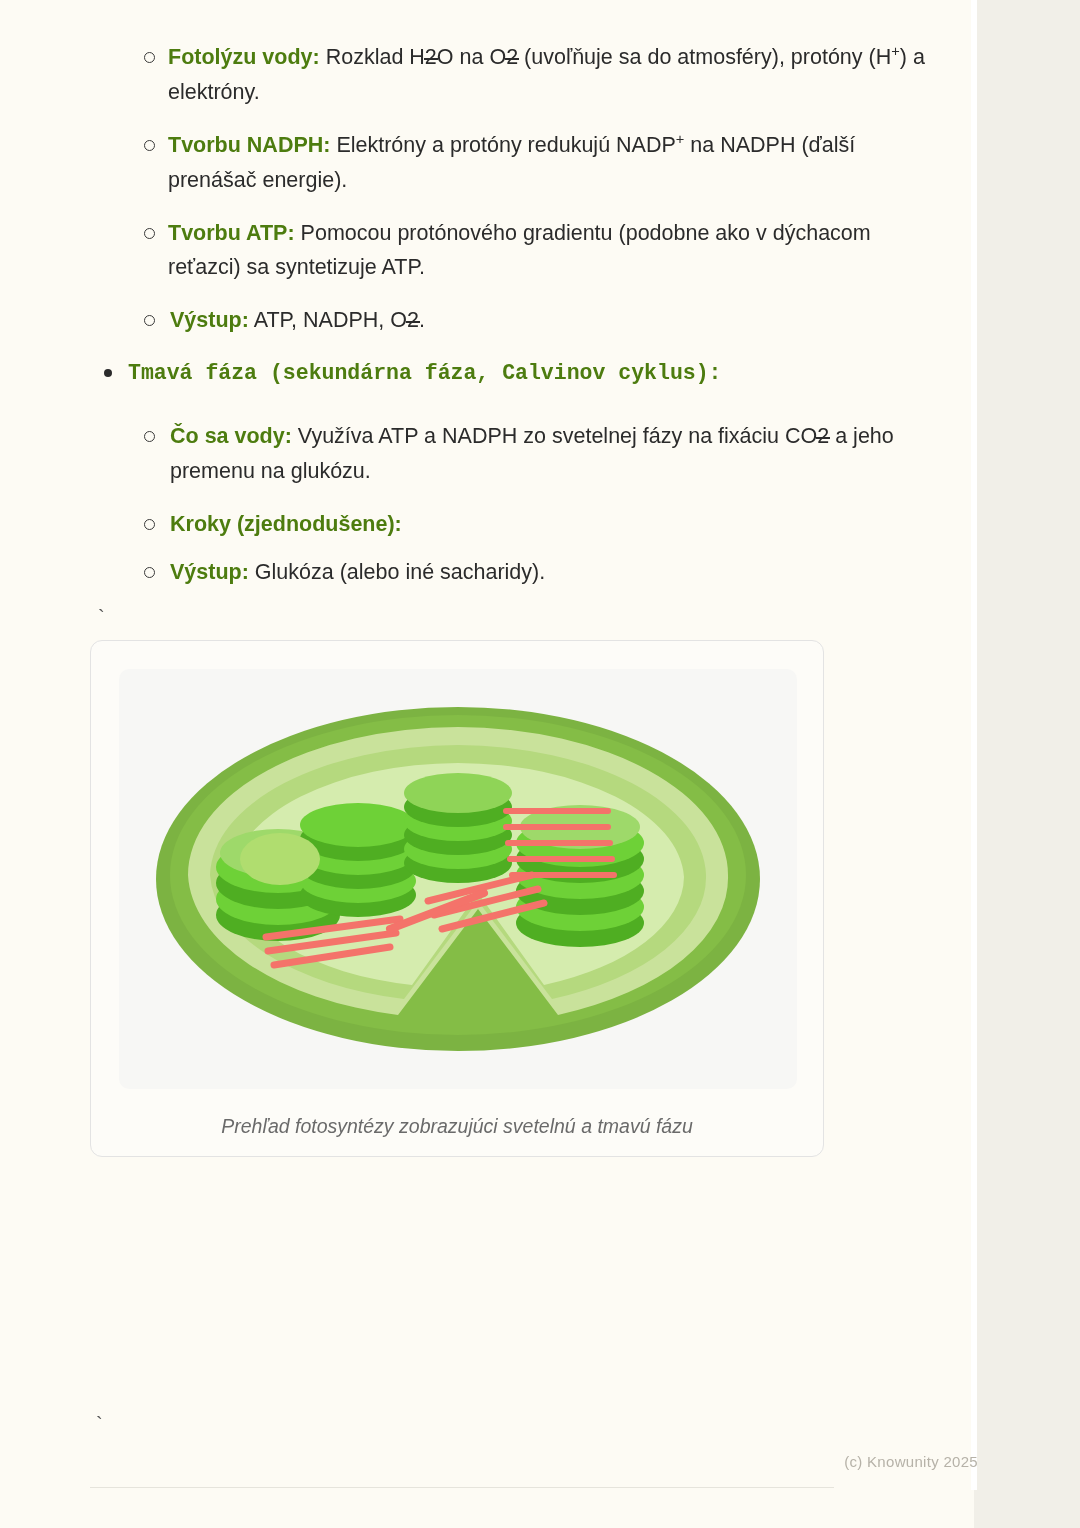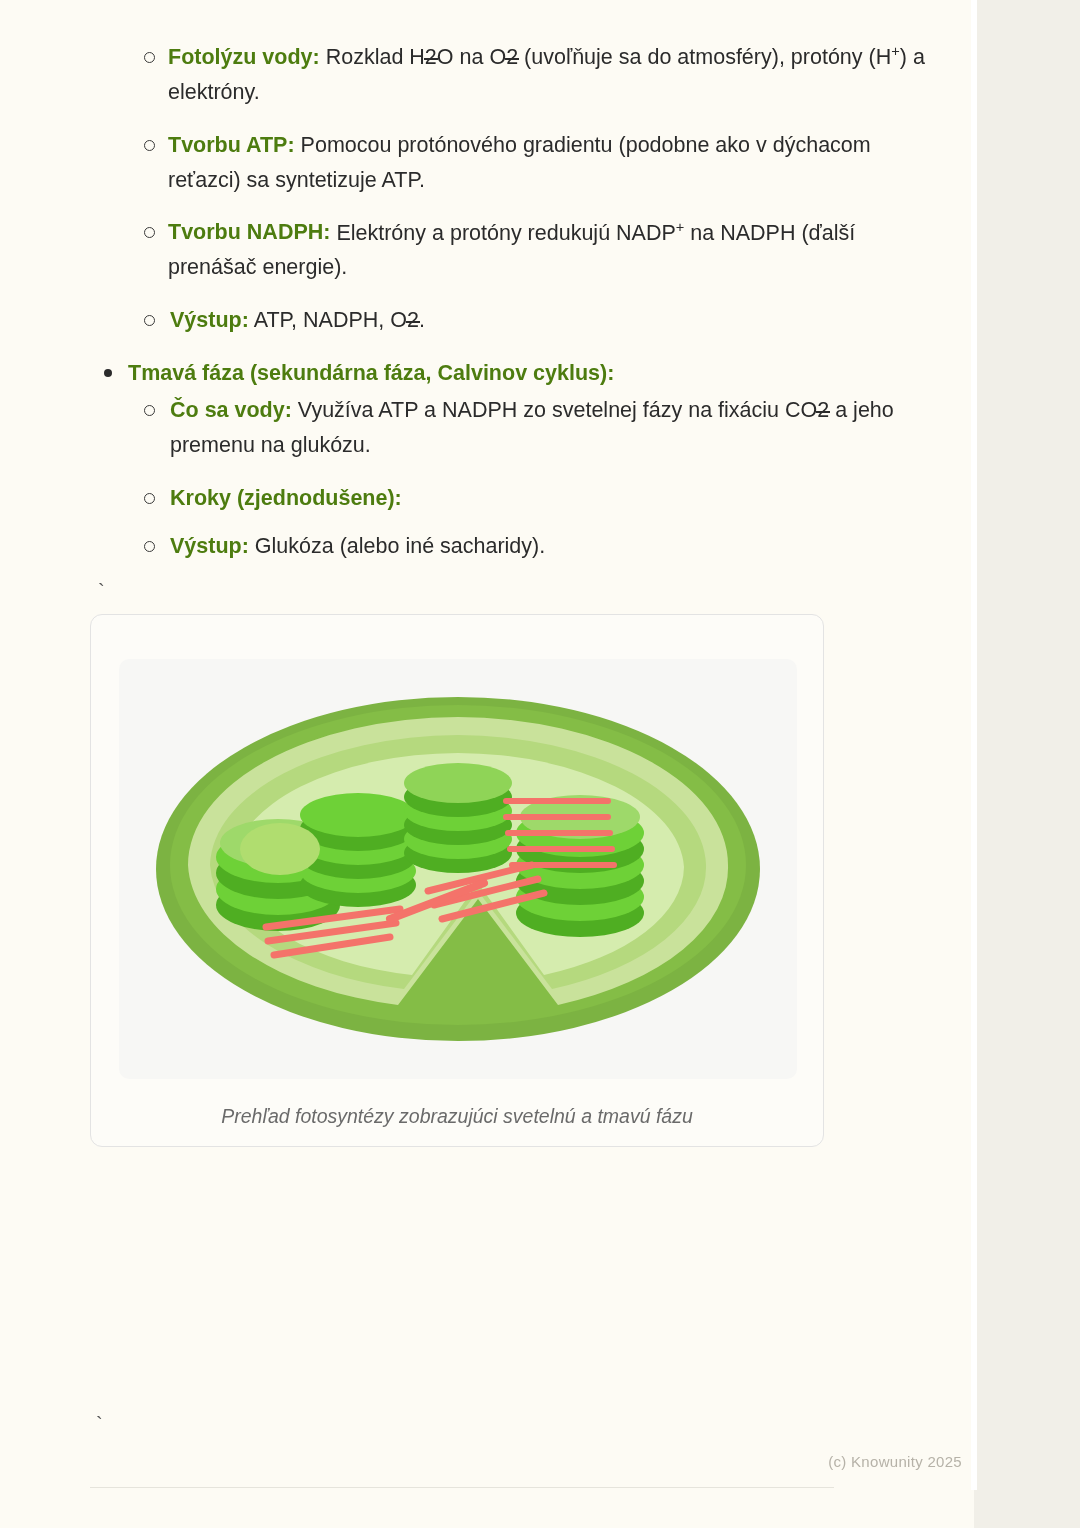--- a/index.html
+++ b/index.html
@@ -94,21 +94,21 @@
     height: 24px;
   }
 
   
   .img-card {
     margin: 10px 0 0 0;
     width: 734px;
     border: 1px solid #e3e3e3;
     border-radius: 12px;
     background: #fdfcf8;
-    padding: 44px 28px 18px 28px;
+    padding: 28px 28px 18px 28px;
   }
   .img-inner {
     width: 678px; height: 420px;
     background: #f7f7f5;
     border-radius: 10px;
     display: flex; align-items: center; justify-content: center;
     overflow: hidden;
   }
   .caption {
     margin-top: 26px;
@@ -119,21 +119,21 @@
   }
 
   .footer-line {
     position: absolute;
     left: 90px; bottom: 40px;
     width: 744px; height: 1px;
     background: #e6e4dc;
   }
   .copyright {
     position: absolute;
-    right: 118px; bottom: 58px;
+    right: 102px; bottom: 58px;
     font-size: 15px;
     color: #b6b2a8;
     letter-spacing: 0.3px;
   }
   .tick-bottom {
     position: absolute;
     left: 96px; bottom: 92px;
     font-size: 20px; color: #555;
   }
 </style>
@@ -145,35 +145,35 @@
   <div class="gutter-light"></div>
   <div class="gutter-line"></div>
 
   <div class="content">
 
     <ul class="group-lvl2">
       <li class="li lvl2 mk-circle">
         <b>Fotolýzu vody:</b><span> Rozklad H<span class="sub-strike">2</span>O na O<span class="sub-strike">2</span> (uvoľňuje sa do atmosféry), protóny (H<sup>+</sup>) a elektróny.</span>
       </li>
       <li class="li lvl2 mk-circle">
+        <b>Tvorbu NADPH:</b><span> Elektróny a protóny redukujú NADP<sup>+</sup> na NADPH (ďalší prenášač energie).</span>
+      </li>
+      <li class="li lvl2 mk-circle">
         <b>Tvorbu ATP:</b><span> Pomocou protónového gradientu (podobne ako v dýchacom reťazci) sa syntetizuje ATP.</span>
-      </li>
-      <li class="li lvl2 mk-circle">
-        <b>Tvorbu NADPH:</b><span> Elektróny a protóny redukujú NADP<sup>+</sup> na NADPH (ďalší prenášač energie).</span>
       </li>
     </ul>
 
     <ul class="group-lvl1">
       <li class="li lvl1 mk-circle">
         <b>Výstup:</b><span> ATP, NADPH, O<span class="sub-strike">2</span>.</span>
       </li>
     </ul>
 
     <ul>
-      <li class="li mk-disc" style="margin-bottom:2px;">
+      <li class="li mk-disc" style="margin-bottom:28px;font-family:Liberation Mono, monospace;">
         <b>Tmavá fáza (sekundárna fáza, Calvinov cyklus):</b>
       </li>
     </ul>
 
     <ul class="group-lvl1">
       <li class="li lvl1 mk-circle">
         <b>Čo sa vody:</b><span> Využíva ATP a NADPH zo svetelnej fázy na fixáciu CO<span class="sub-strike">2</span> a jeho premenu na glukózu.</span>
       </li>
       <li class="li lvl1 mk-circle" style="margin-bottom:14px;">
         <b>Kroky (zjednodušene):</b>

